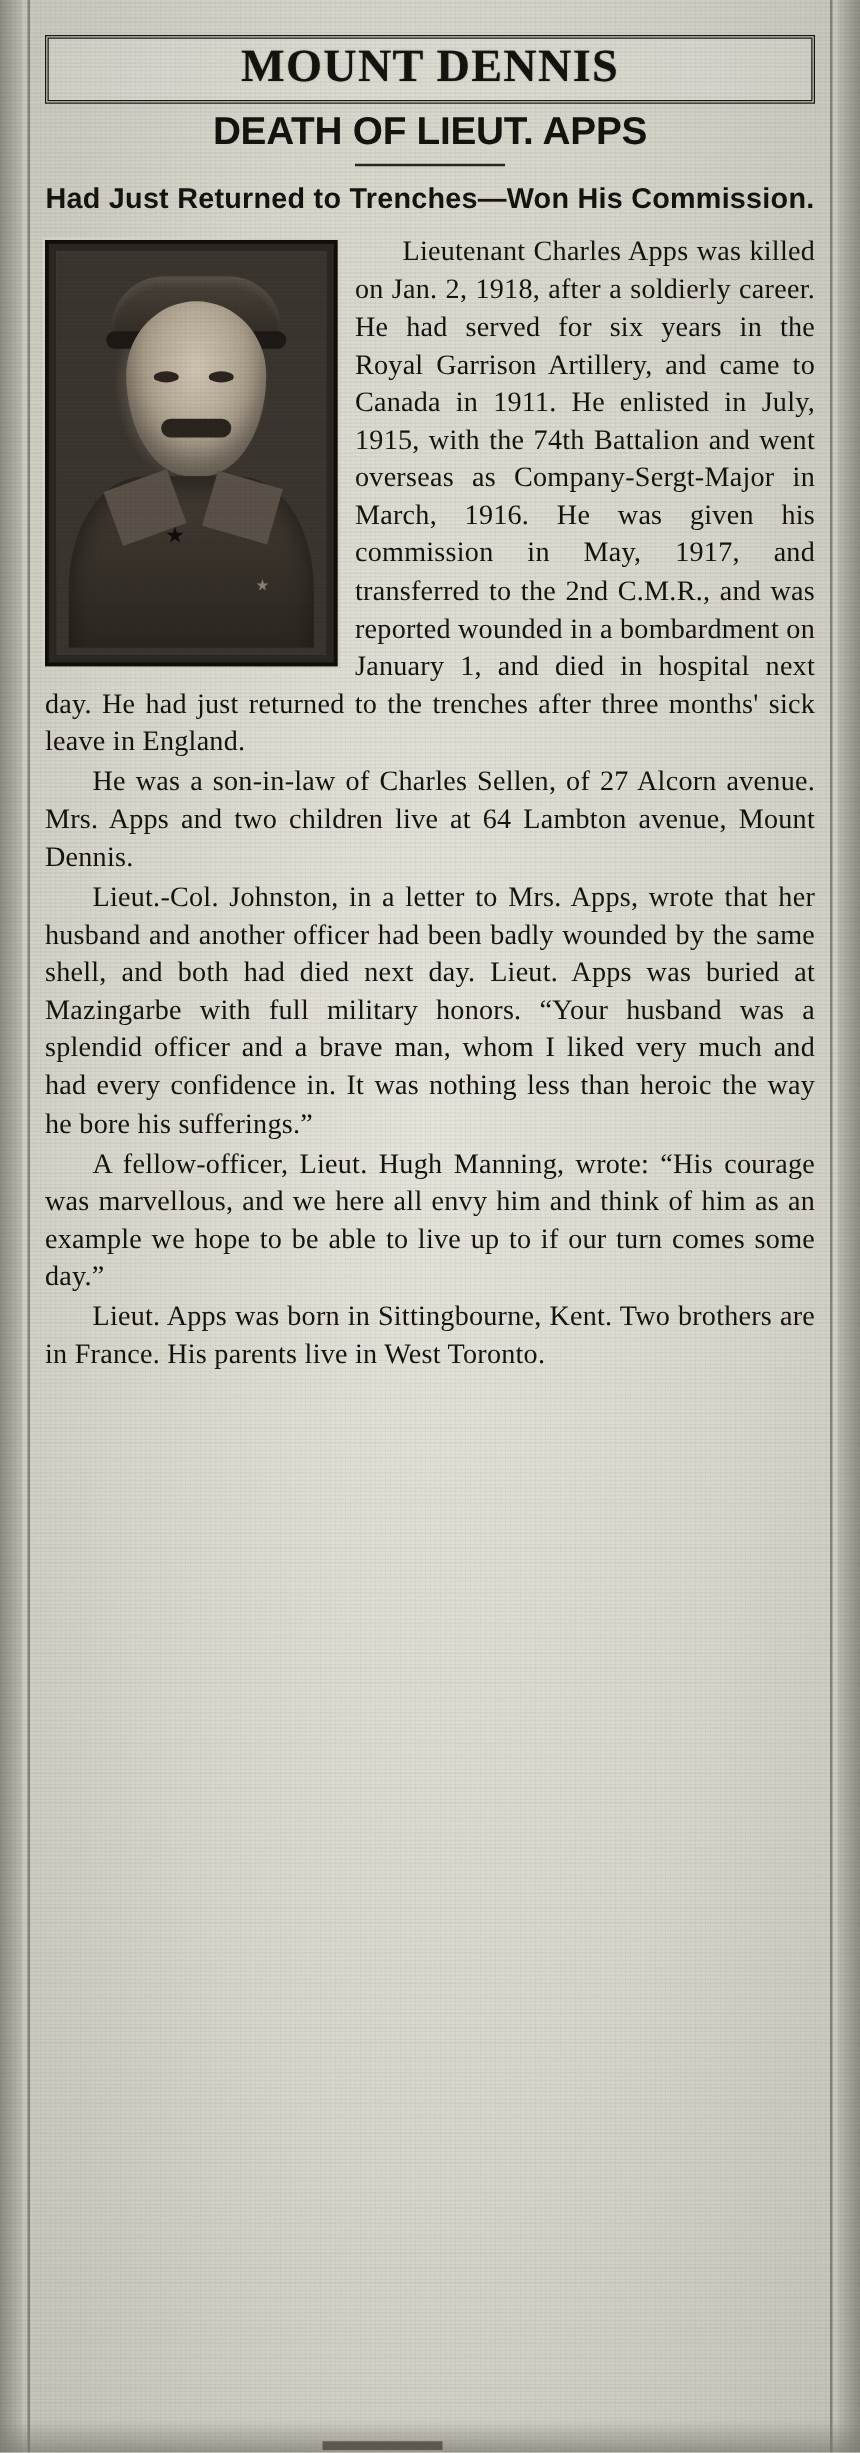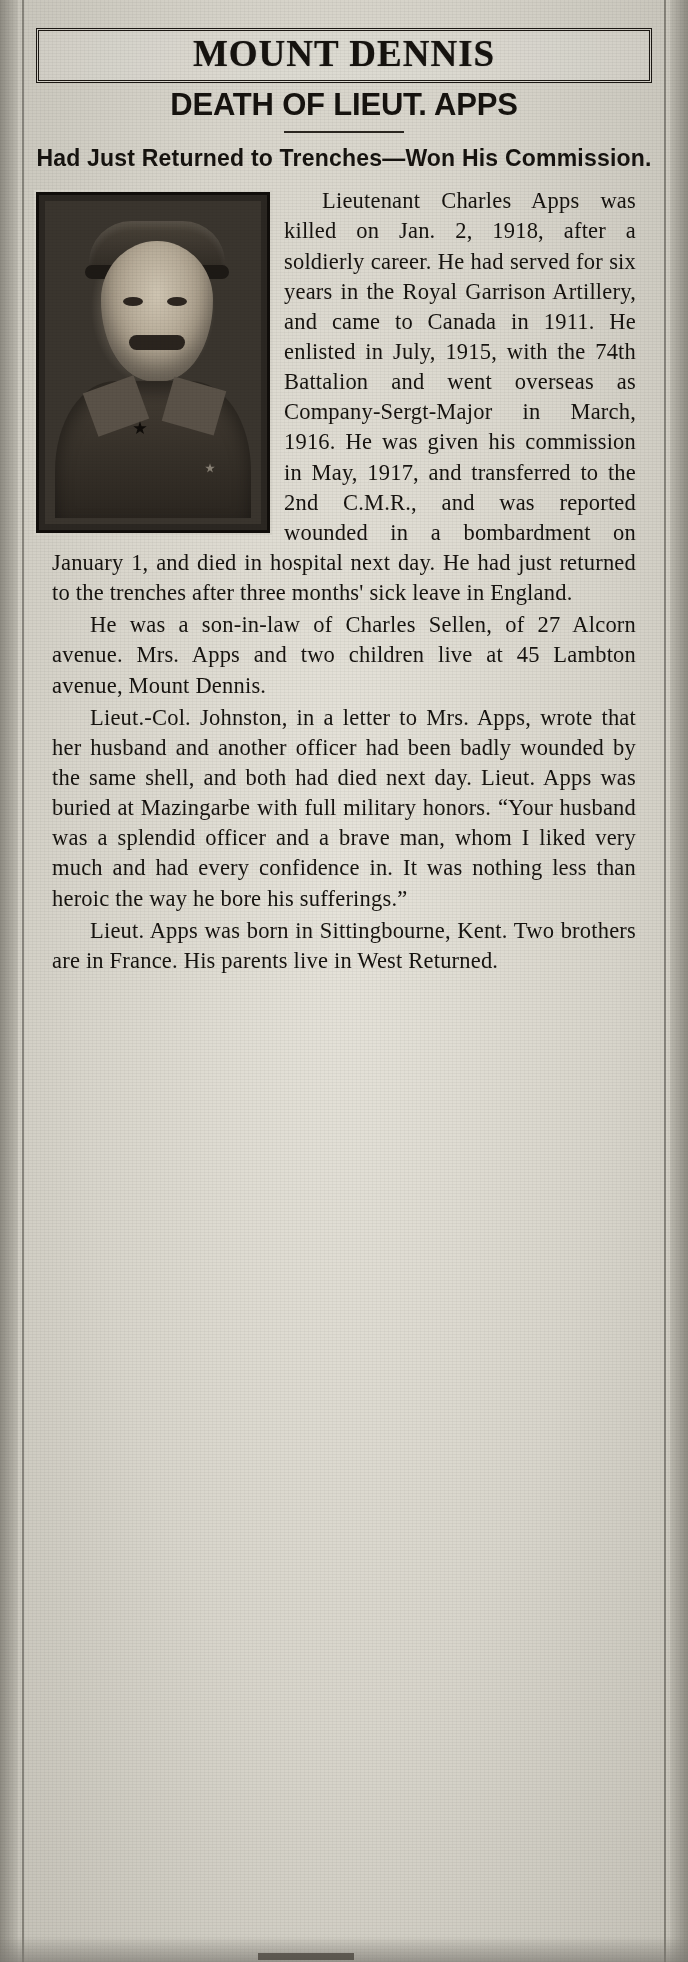--- a/index.html
+++ b/index.html
@@ -107,21 +107,21 @@
   
   .body-text {
     font-family: "Liberation Serif", serif;
     font-size: 22.5px;
     line-height: 1.34;
     text-align: justify;
     text-justify: inter-word;
     letter-spacing: .2px;
   }
   .body-text p {
-    margin: 0 16px 2px;
+    margin: 0 0 2px;
     text-indent: 38px;
   }
 
   
   .portrait {
     float: left;
     width: 228px;
     height: 335px;
     margin: 6px 14px 6px 0;
     background: #2b2722;
@@ -273,22 +273,23 @@
           <div class="moustache"></div>
           <div class="tunic"></div>
           <div class="collar-l"></div>
           <div class="collar-r"></div>
           <div class="star"></div>
           <div class="pip"></div>
         </div>
       </div>
 
       <p>Lieutenant Charles Apps was killed on Jan. 2, 1918, after a soldierly career. He had served for six years in the Royal Garrison Artillery, and came to Canada in 1911. He enlisted in July, 1915, with the 74th Battalion and went overseas as Company-Sergt-Major in March, 1916. He was given his commission in May, 1917, and transferred to the 2nd C.M.R., and was reported wounded in a bombardment on January 1, and died in hospital next day. He had just returned to the trenches after three months' sick leave in England.</p>
-      <p>He was a son-in-law of Charles Sellen, of 27 Alcorn avenue. Mrs. Apps and two children live at 45 Lambton avenue, Mount Dennis.</p>
+      <p>He was a son-in-law of Charles Sellen, of 27 Alcorn avenue. Mrs. Apps and two children live at 64 Lambton avenue, Mount Dennis.</p>
       <p>Lieut.-Col. Johnston, in a letter to Mrs. Apps, wrote that her husband and another officer had been badly wounded by the same shell, and both had died next day. Lieut. Apps was buried at Mazingarbe with full military honors. “Your husband was a splendid officer and a brave man, whom I liked very much and had every confidence in. It was nothing less than heroic the way he bore his sufferings.”</p>
-      <p>Lieut. Apps was born in Sittingbourne, Kent. Two brothers are in France. His parents live in West Returned.</p>
+      <p>A fellow-officer, Lieut. Hugh Manning, wrote: “His courage was marvellous, and we here all envy him and think of him as an example we hope to be able to live up to if our turn comes some day.”</p>
+      <p>Lieut. Apps was born in Sittingbourne, Kent. Two brothers are in France. His parents live in West Toronto.</p>
     </div>
   </div>
 
   <div class="grain"></div>
   <div class="bottom-fade"></div>
   <div class="bottom-stub"></div>
 </div>
 
 </body></html>

